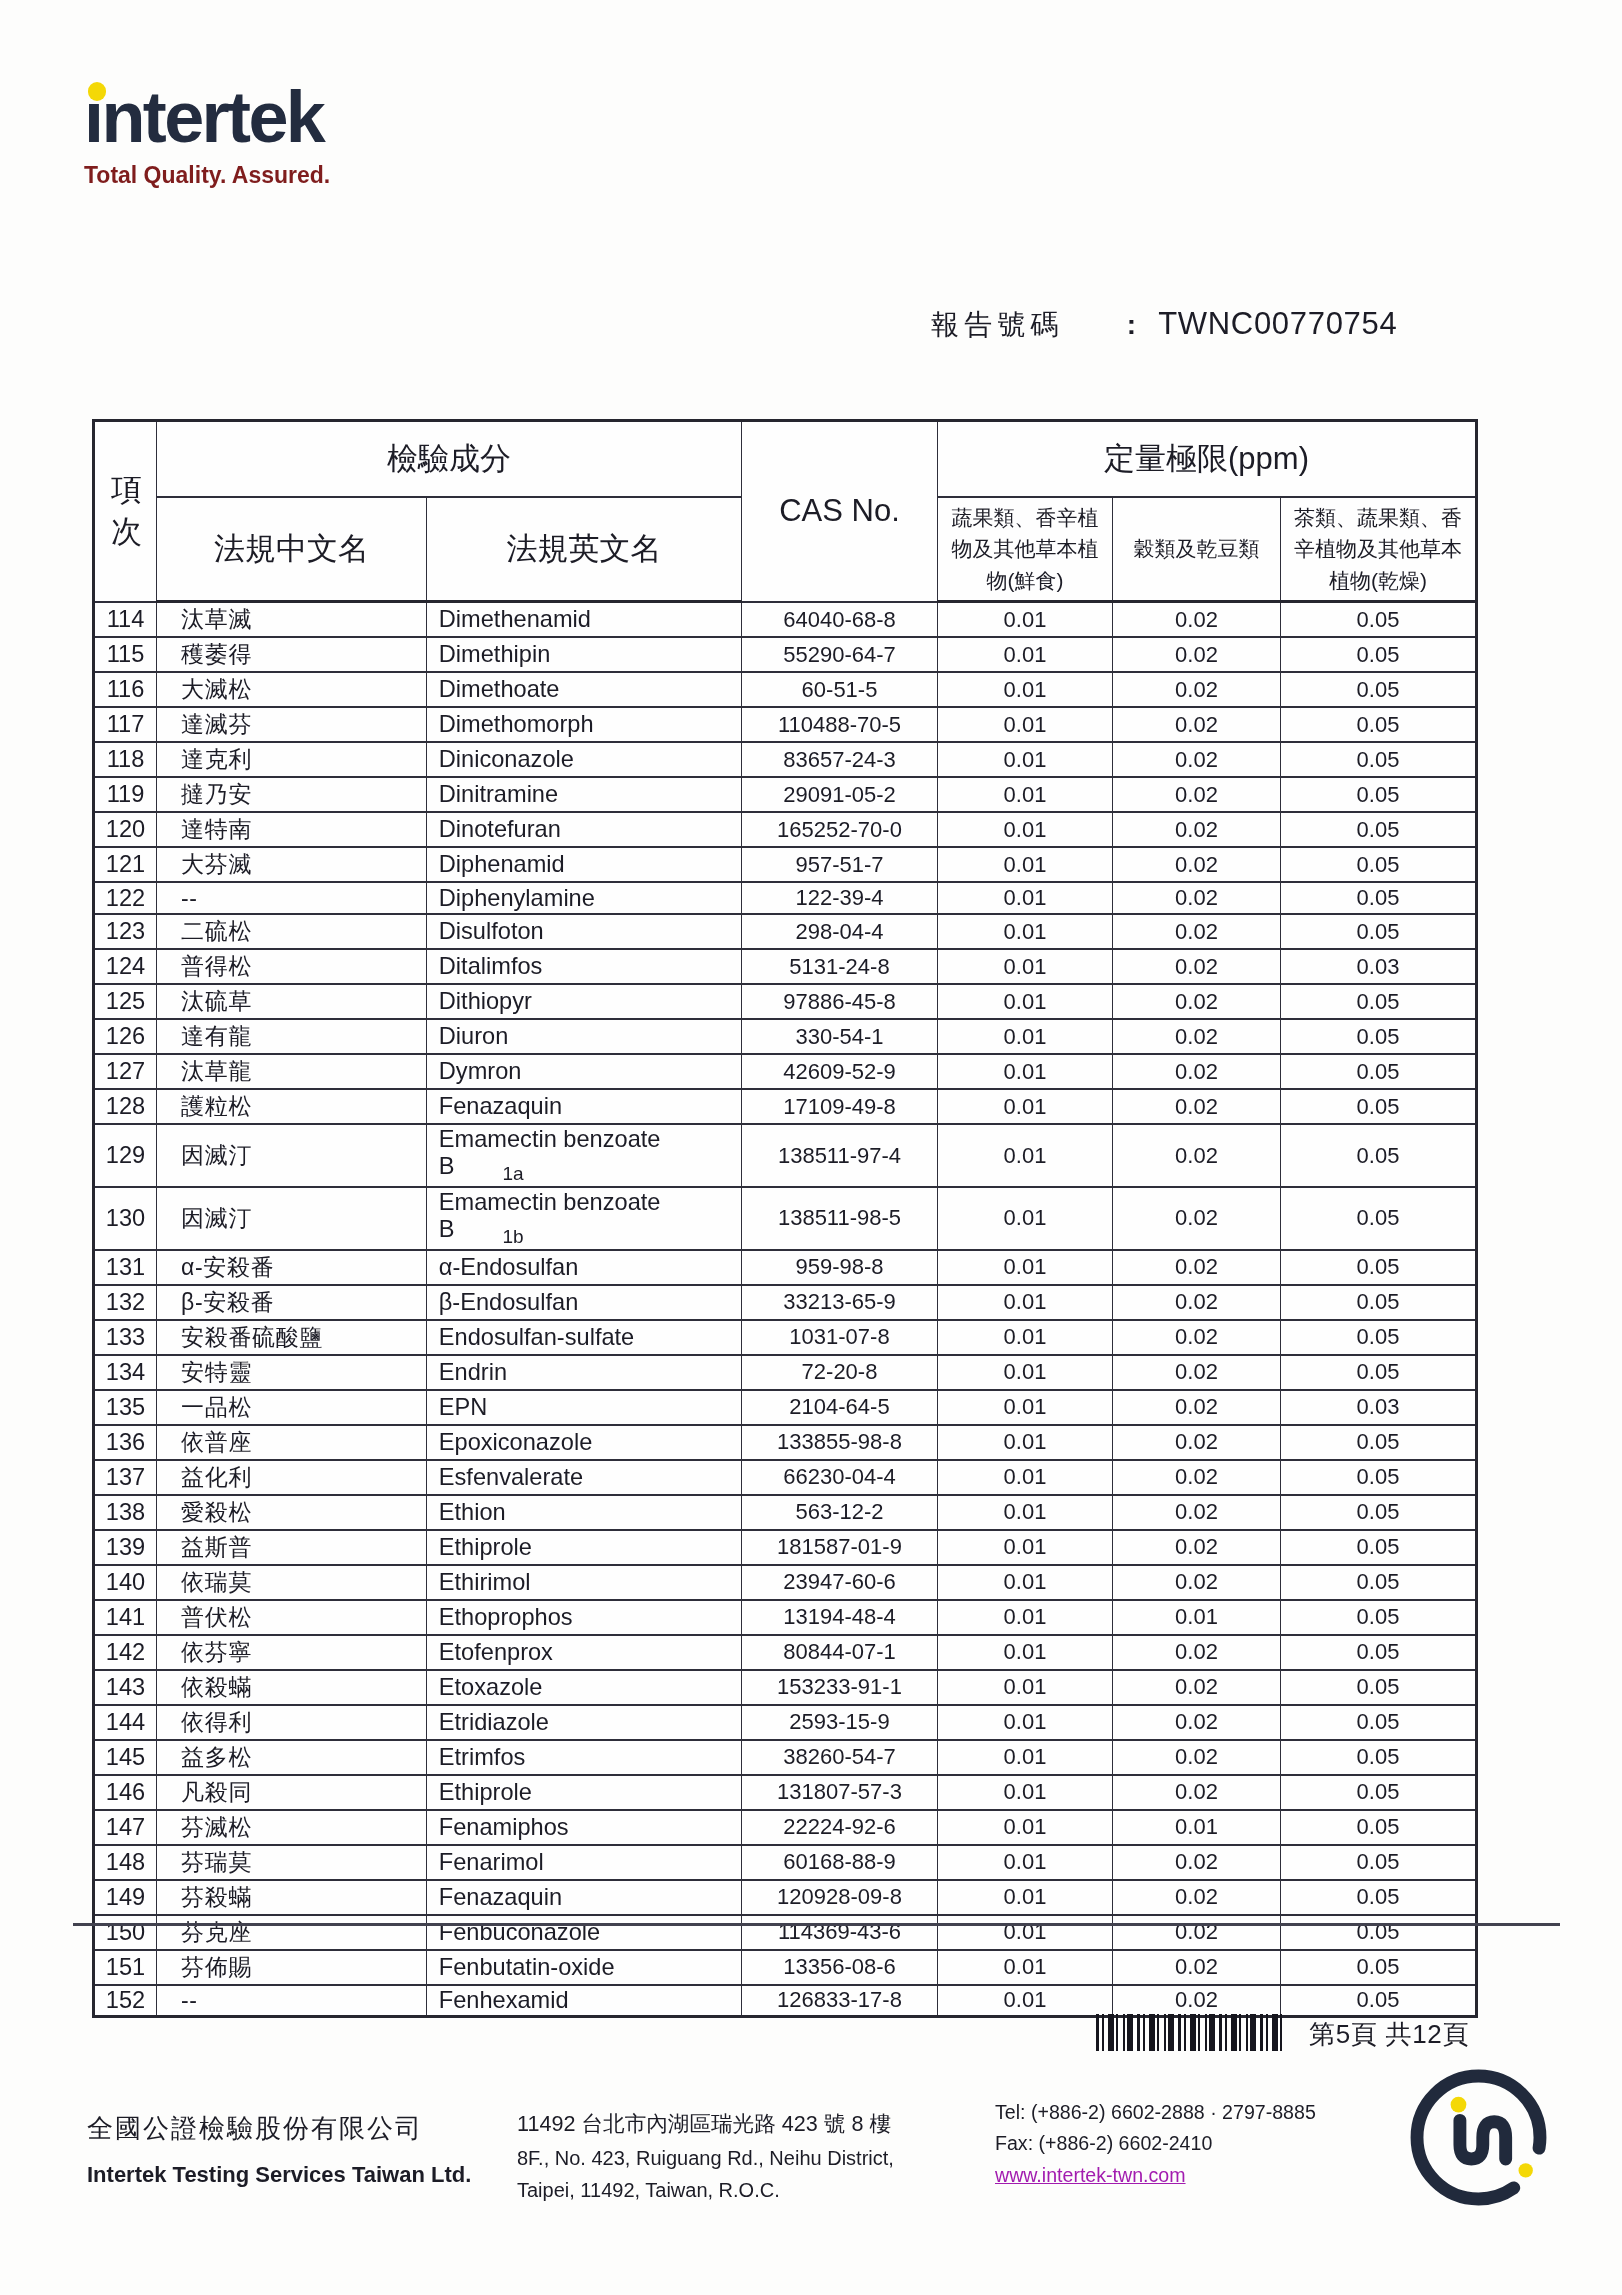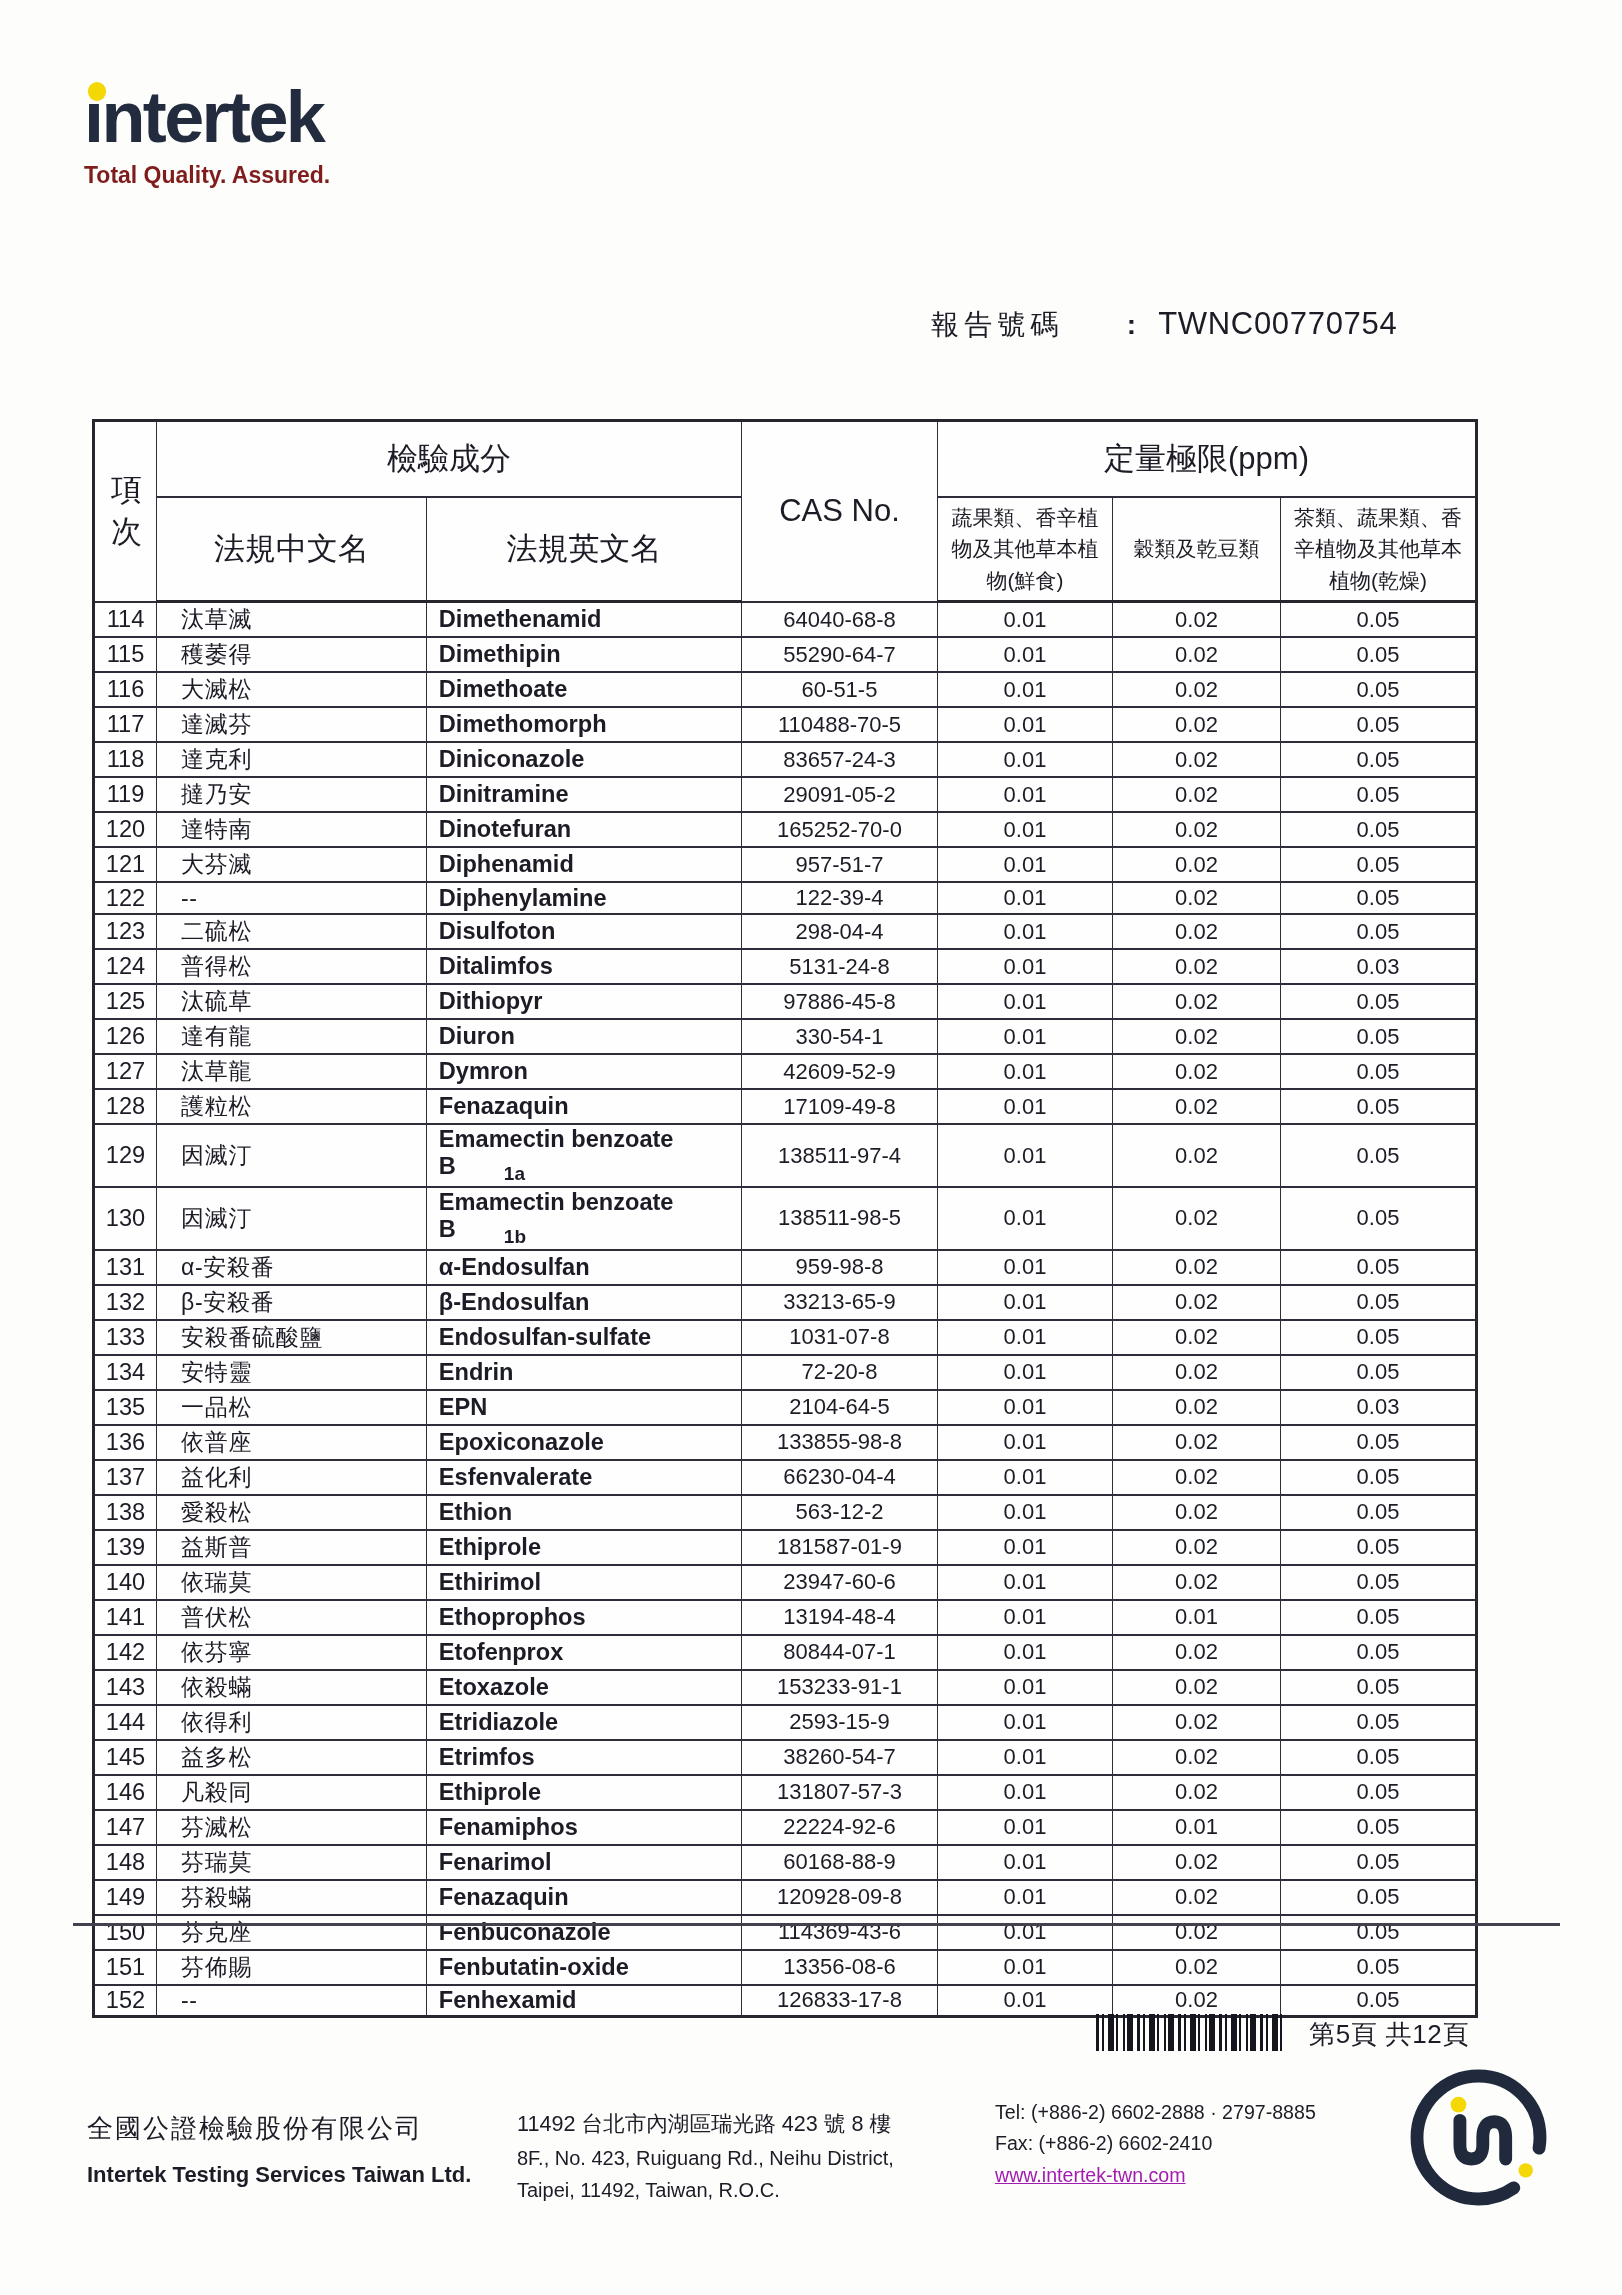--- a/index.html
+++ b/index.html
@@ -33,21 +33,21 @@
     overflow:hidden;vertical-align:middle;}
   table.loq{border:3.3px solid #26262f;}
   table.loq thead tr.h2 th{border-bottom:3.3px solid #26262f;}
   table.loq th{font-weight:400;font-size:31px;text-align:center;padding:16px;}
   table.loq th.small{font-size:21px;line-height:1.5;padding:3.9px 7.9px;}
   tr.h1{height:42px;}
   tr.h2{height:88px;}
   tbody tr{height:32px;}
   td.num{text-align:center;font-size:23.6px;}
   td.zh{text-align:left;font-size:23px;padding-left:24px;letter-spacing:0.7px;}
-  td.en{text-align:left;font-size:23.6px;padding-left:11.8px;font-weight:bold;}
+  td.en{text-align:left;font-size:23.6px;padding-left:11.8px;}
   td.en sub{font-size:19px;margin-left:48px;}
   td.cas{text-align:center;font-size:22px;}
   td.val{text-align:center;font-size:22px;}
 
   
   .sep{position:absolute;left:73px;top:1923px;width:1487px;height:2.6px;background:#42424f;}
 
   
   .barcode{position:absolute;left:1096px;top:2014px;width:191px;height:37px;
     background:repeating-linear-gradient(90deg,

